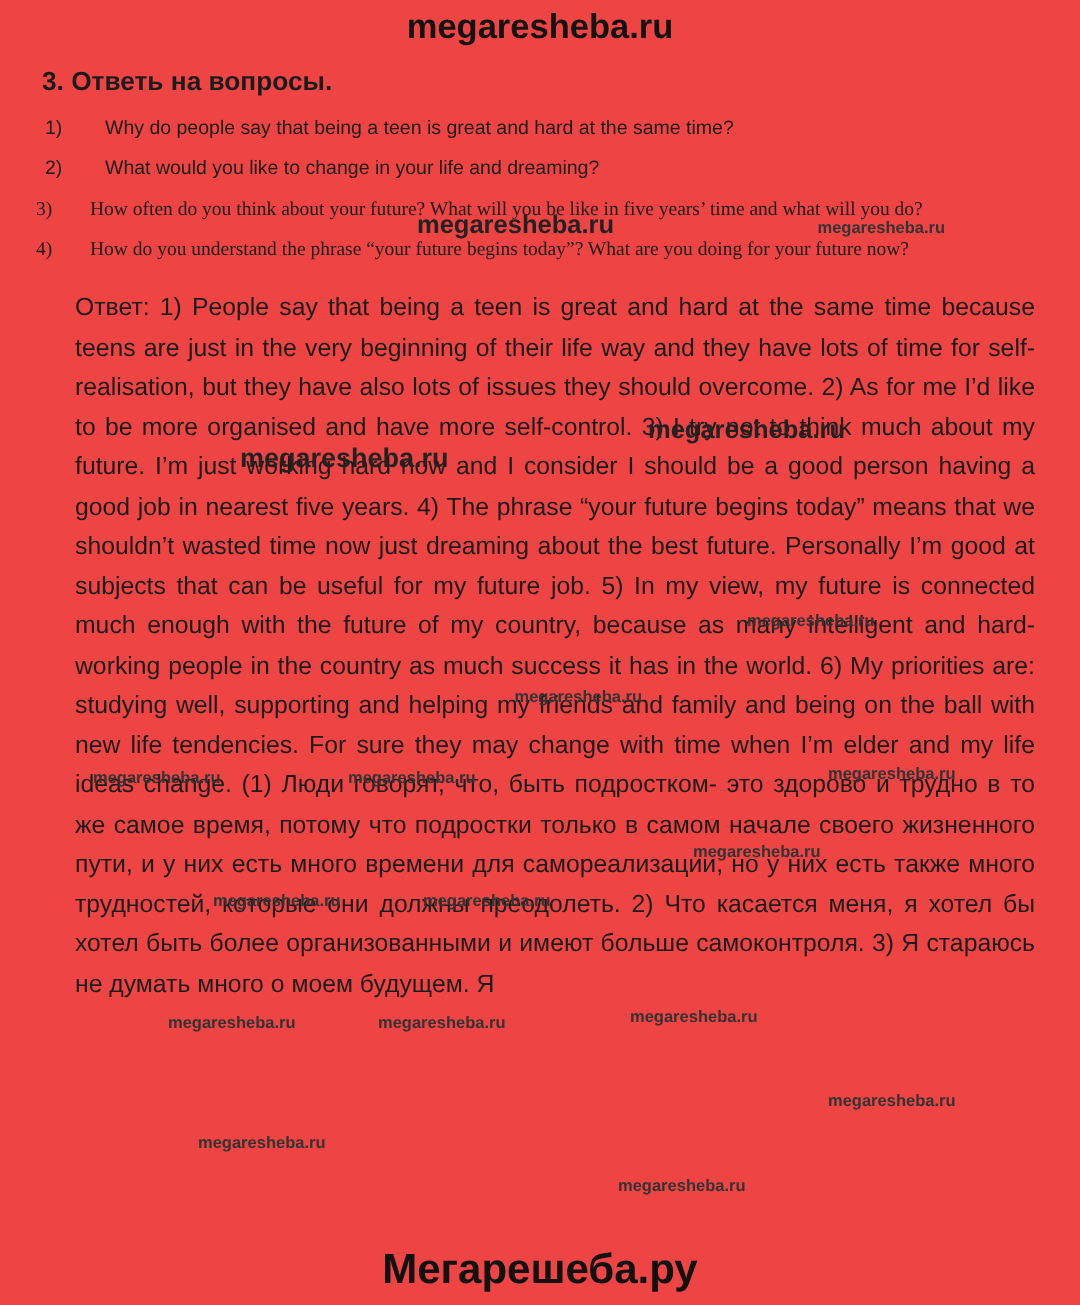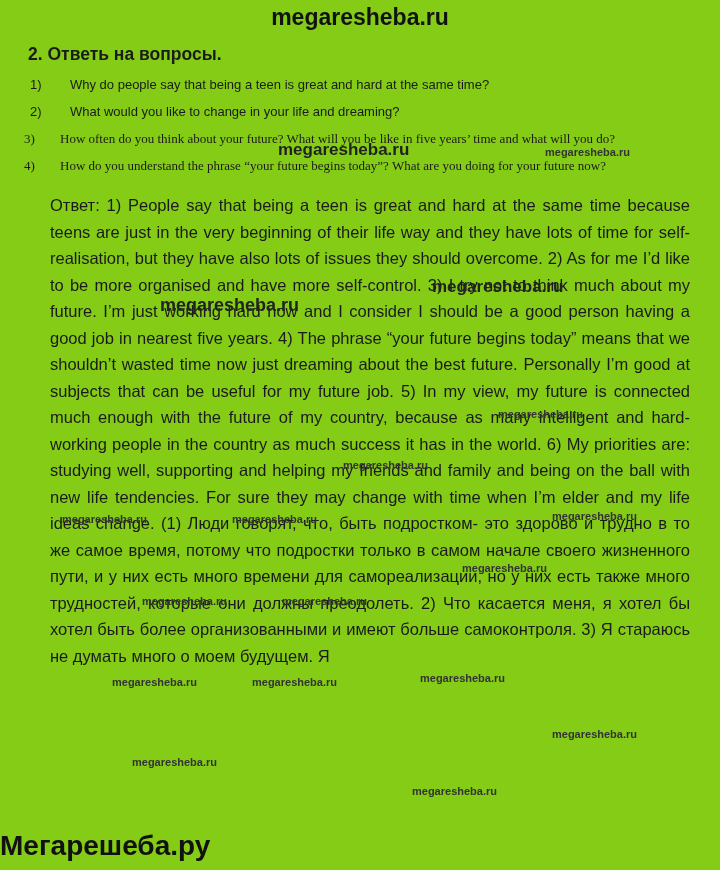--- a/index.html
+++ b/index.html
@@ -2,21 +2,21 @@
 <html><head>
 <meta charset="utf-8">
 <style>
   * { margin: 0; padding: 0; box-sizing: border-box; }
   html, body { background: #ffffff; }
   .page {
     position: relative;
     width: 720px;
     height: 870px;
     margin: 0 auto;
-    background: #84cc16;
+    background: #ef4444;
     color: #1b1b1b;
     font-family: "Liberation Sans", sans-serif;
     overflow: hidden;
   }
   .wm-top {
     text-align: center;
     font-size: 23px;
     font-weight: 700;
     padding-top: 4px;
     color: #121212;
@@ -39,21 +39,21 @@
     font-size: 16.5px;
     line-height: 26.5px;
     text-align: justify;
     margin: 13px 30px 0 50px;
   }
   .answer-label { font-weight: 400; }
   .bottom-title {
     position: absolute;
     left: 0; right: 0;
     bottom: 8px;
-    text-align: left;
+    text-align: center;
     font-size: 28px;
     font-weight: 700;
     color: #111111;
   }
   .wm {
     position: absolute;
     font-weight: 700;
     color: #222222;
     white-space: nowrap;
   }
@@ -61,21 +61,21 @@
   .wm.big2 { font-size: 18px; }
   .wm.small { font-size: 11px; color: #333333; }
 </style>
 </head>
 <body>
 
 <div class="page">
 
   <div class="wm-top">megaresheba.ru</div>
 
-  <div class="heading">2. Ответь на вопросы.</div>
+  <div class="heading">3. Ответь на вопросы.</div>
 
   <div class="questions">
     <p class="q first-level"><span class="qnum">1)</span><span>Why do people say that being a teen is great and hard at the same time?</span></p>
     <p class="q first-level"><span class="qnum">2)</span><span>What would you like to change in your life and dreaming?</span></p>
     <p class="q indent"><span class="qnum">3)</span><span>How often do you think about your future? What will you be like in five years’ time and what will you do?</span></p>
     <p class="q indent"><span class="qnum">4)</span><span>How do you understand the phrase “your future begins today”? What are you doing for your future now?</span></p>
   </div>
 
   <p class="answer"><span class="answer-label">Ответ:</span><span> 1) People say that being a teen is great and hard at the same time because teens are just in the very beginning of their life way and they have lots of time for self-realisation, but they have also lots of issues they should overcome. 2) As for me I’d like to be more organised and have more self-control. 3) I try not to think much about my future. I’m just working hard now and I consider I should be a good person having a good job in nearest five years. 4) The phrase “your future begins today” means that we shouldn’t wasted time now just dreaming about the best future. Personally I’m good at subjects that can be useful for my future job. 5) In my view, my future is connected much enough with the future of my country, because as many intelligent and hard-working people in the country as much success it has in the world. 6) My priorities are: studying well, supporting and helping my friends and family and being on the ball with new life tendencies. For sure they may change with time when I’m elder and my life ideas change. (1) Люди говорят, что, быть подростком- это здорово и трудно в то же самое время, потому что подростки только в самом начале своего жизненного пути, и у них есть много времени для самореализации, но у них есть также много трудностей, которые они должны преодолеть. 2) Что касается меня, я хотел бы хотел быть более организованными и имеют больше самоконтроля. 3) Я стараюсь не думать много о моем будущем. Я</span></p>
 

